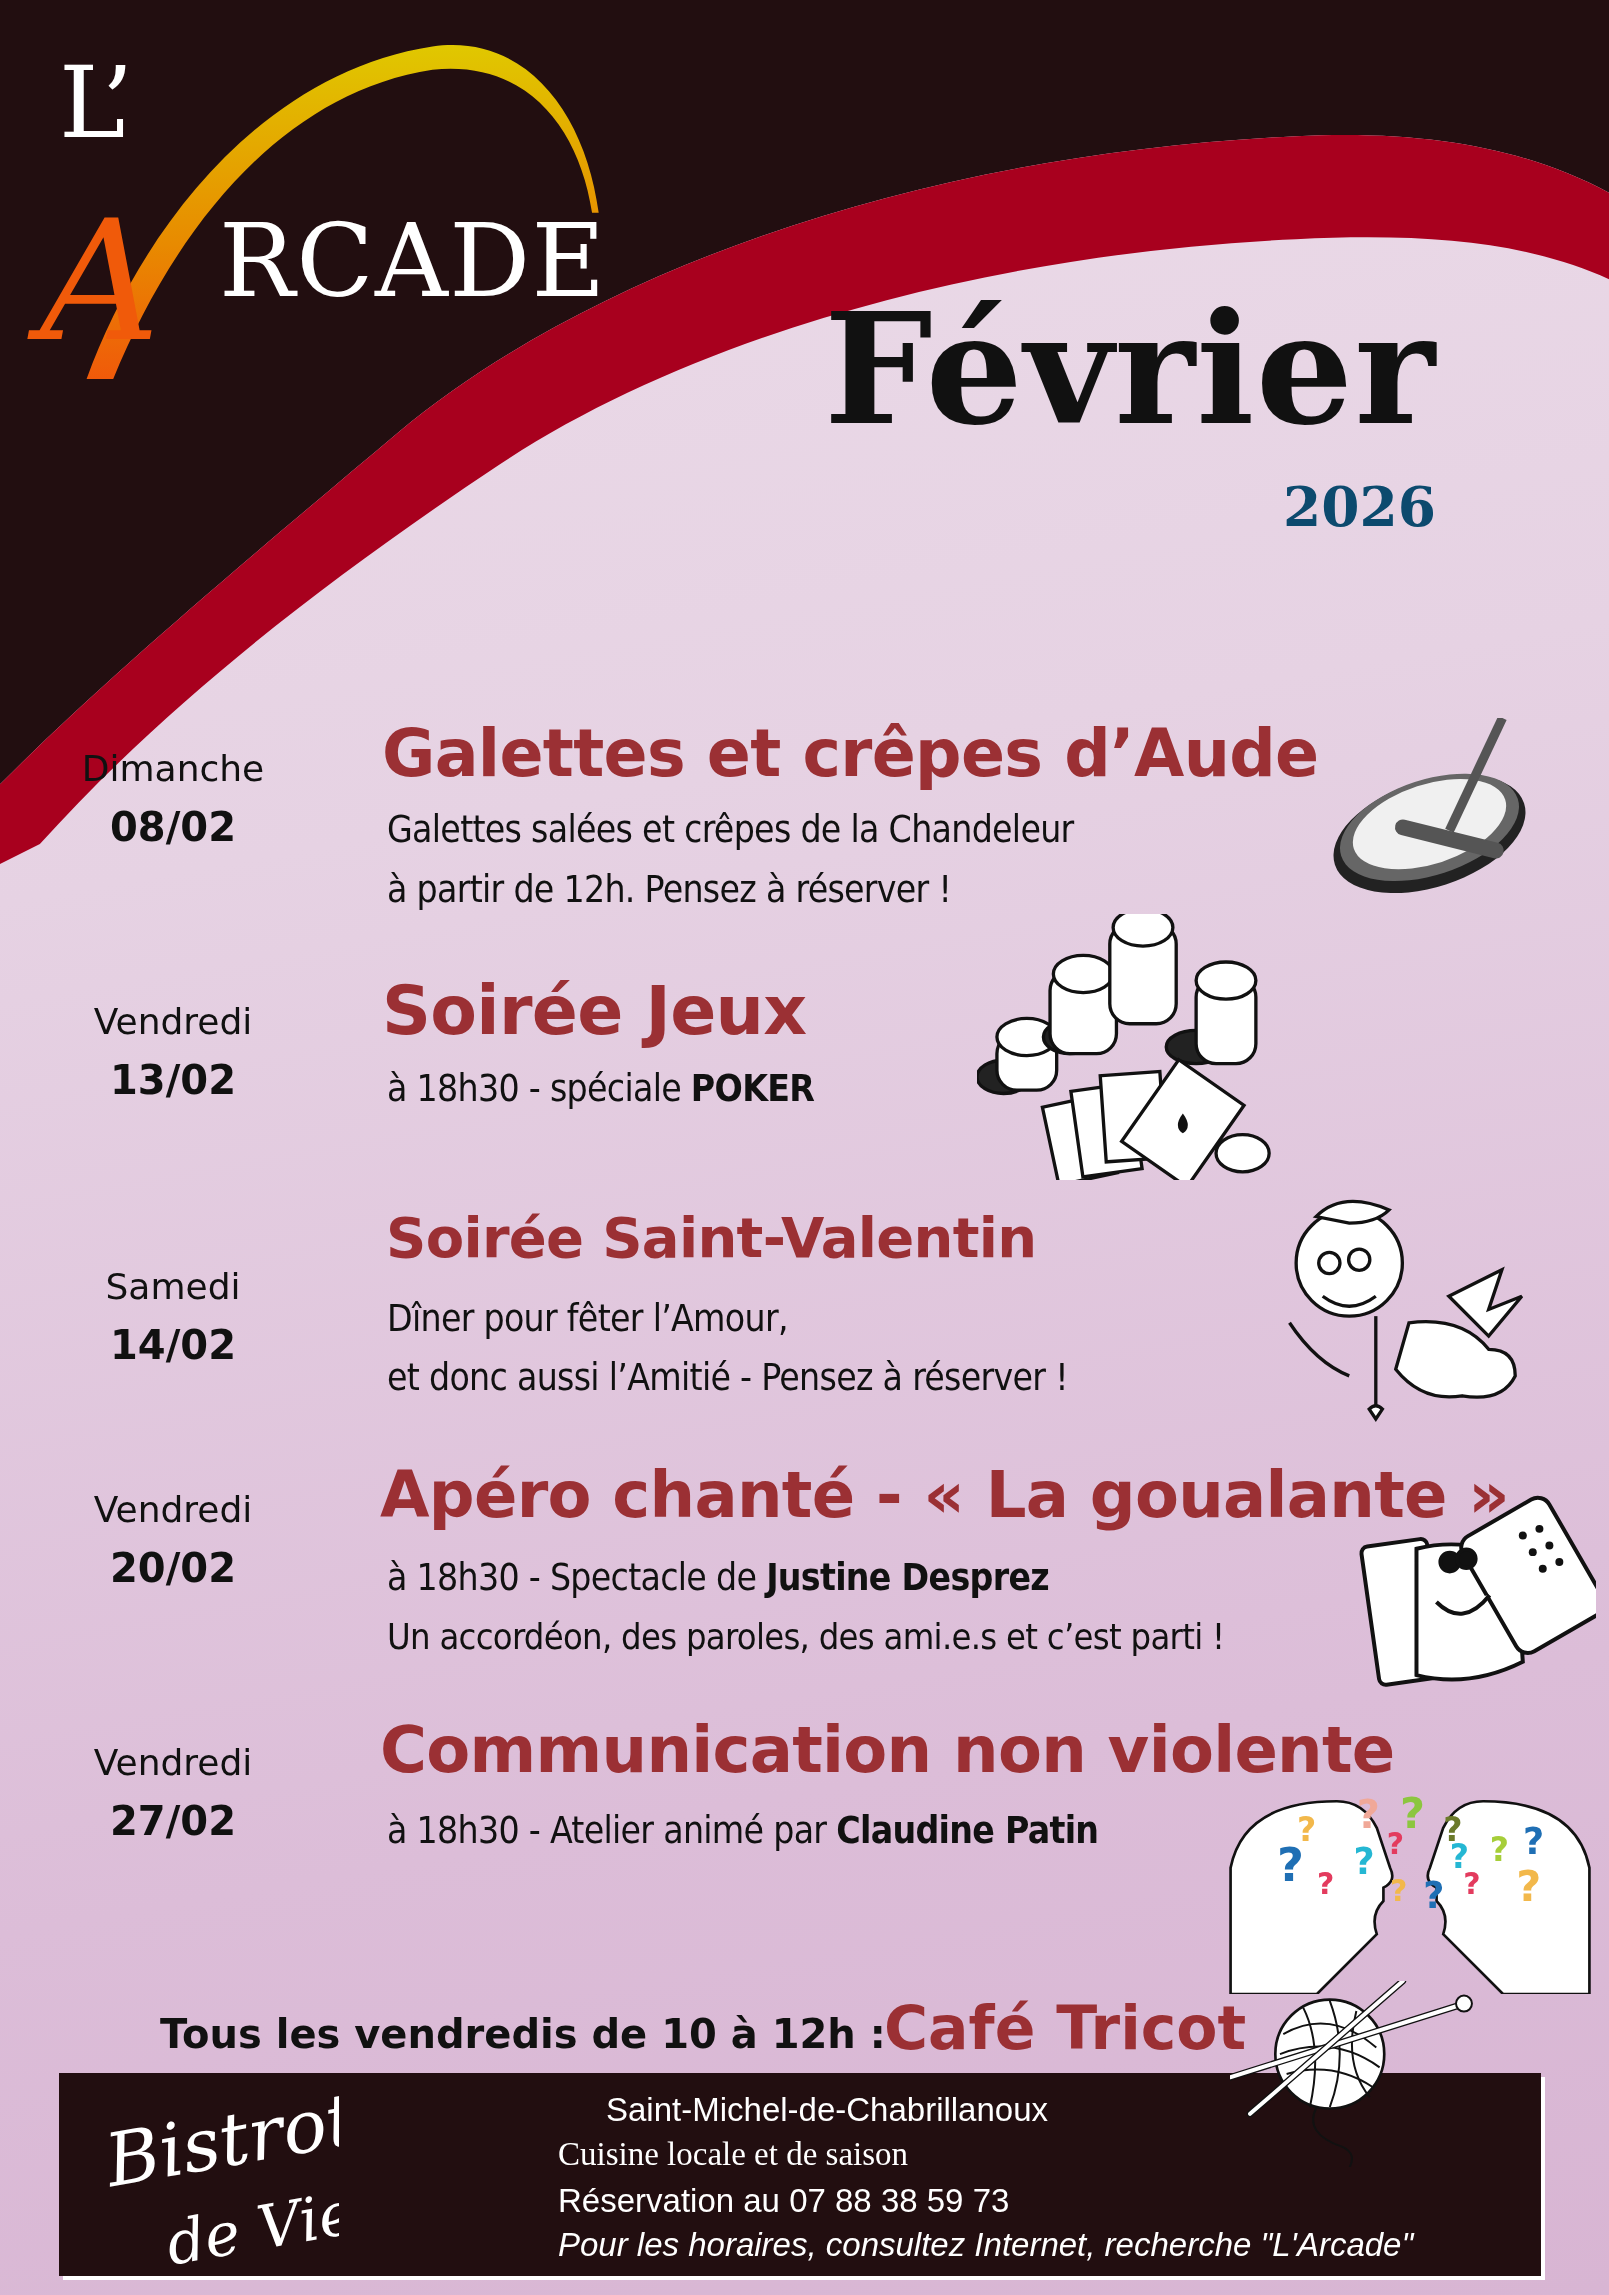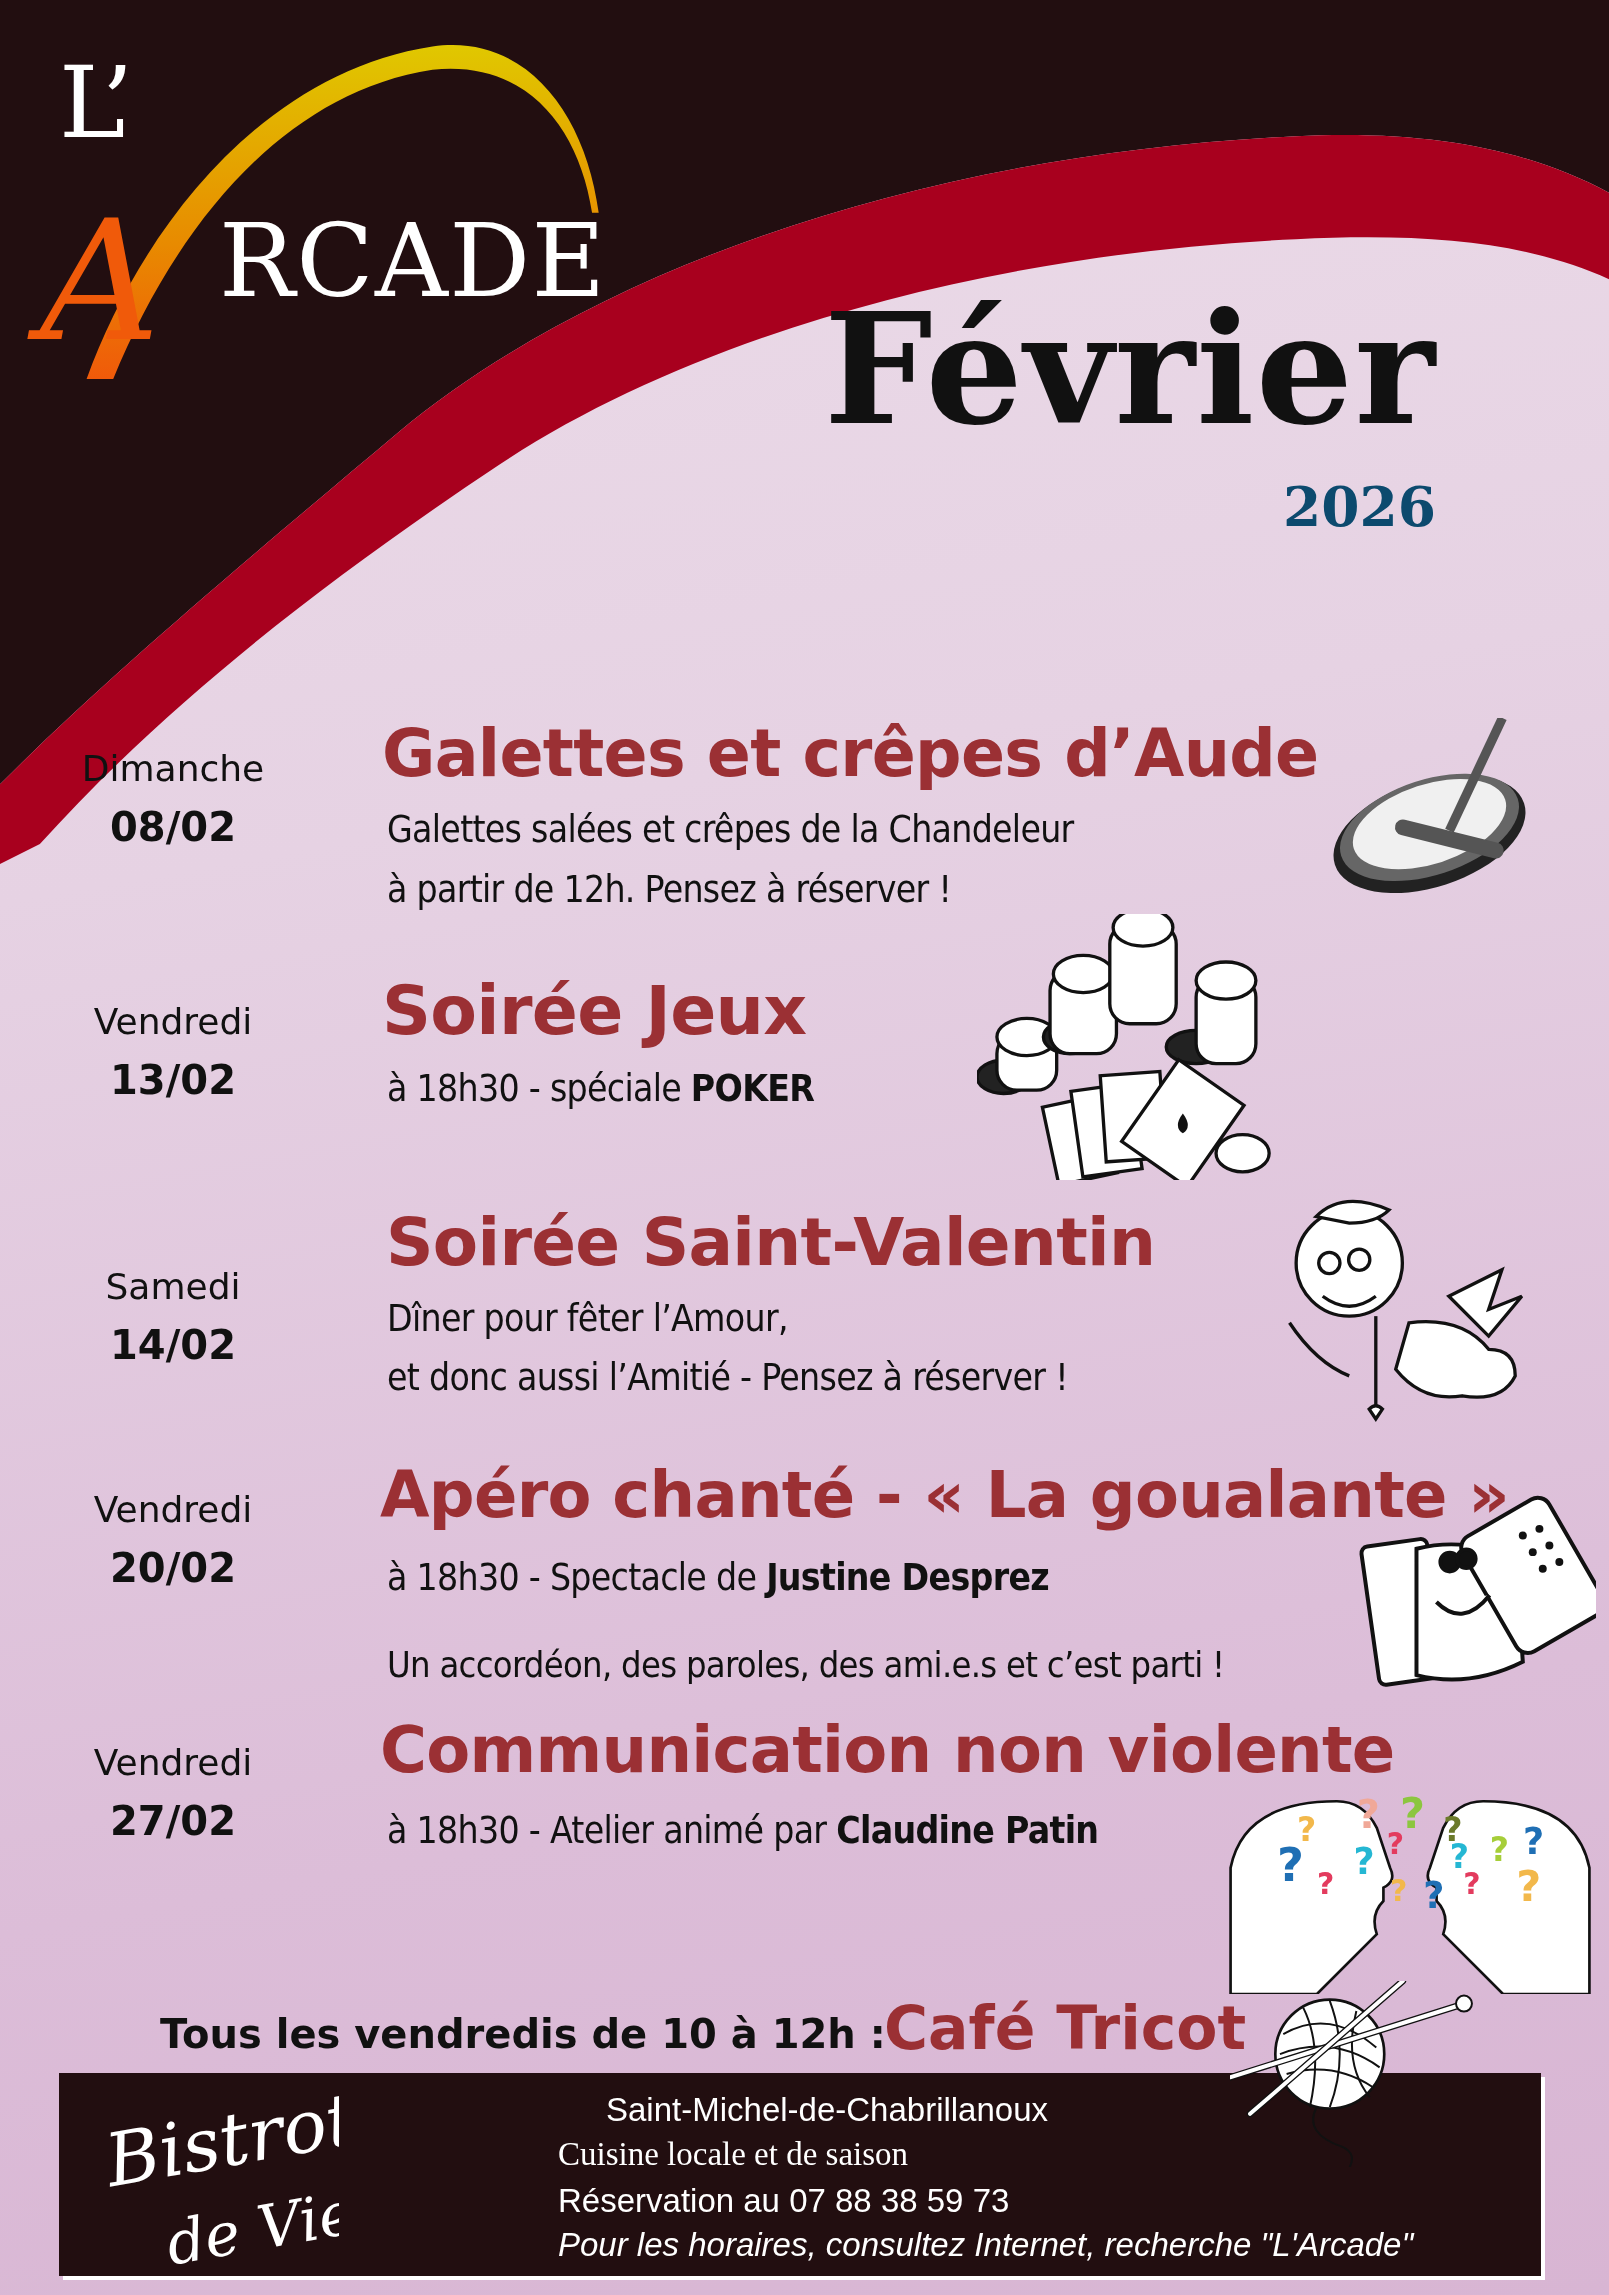--- a/index.html
+++ b/index.html
@@ -105,21 +105,21 @@
     <rect x="250" y="240" width="120" height="150" transform="rotate(35 310 315)"></rect>
     <ellipse cx="400" cy="360" rx="40" ry="28"></ellipse>
   </g>
   <path d="M310 300 q-15 20 0 30 q15 -10 0 -30" fill="#111"></path>
 </svg>
 
 <div class="day" style="left:0; top:1269px;">
   <div class="day-name">Samedi</div>
   <div class="day-date">14/02</div>
 </div>
-<div class="ev-title" style="left:386px; top:1210px; font-size:66px;">Soirée Saint-Valentin</div>
+<div class="ev-title" style="left:386px; top:1210px; font-size:56px;">Soirée Saint-Valentin</div>
 <div class="ev-line" style="left:387px; top:1300px;">Dîner pour fêter l’Amour,</div>
 <div class="ev-line" style="left:387px; top:1359px;">et donc aussi l’Amitié - Pensez à réserver !</div>
 <svg class="illus" style="left:1276px; top:1190px;" width="266" height="239" viewBox="0 0 400 360">
   <g stroke="#111" stroke-width="5" fill="#fff">
     <path d="M260 160 l80 -40 l-20 60 l50 -20 l-50 60 z"></path>
     <path d="M200 200 q80 -10 120 40 q40 0 40 40 q-20 40 -80 30 q-60 10 -100 -40 z"></path>
     <circle cx="110" cy="110" r="80"></circle>
     <path d="M60 40 q40 -40 110 -10 q-20 20 -60 20 z"></path>
     <circle cx="80" cy="110" r="16"></circle>
       <circle cx="125" cy="105" r="16"></circle>
@@ -131,21 +131,21 @@
 </svg>
 
 <div class="day" style="left:0; top:1492px;">
   <div class="day-name">Vendredi</div>
   <div class="day-date">20/02</div>
 </div>
 <div class="ev-title" style="left:380px; top:1463px; font-size:64px;text-align:right;">Apéro chanté - « La goualante »</div>
 <div class="ev-line" style="left:387px; top:1559px;">
   <span>à 18h30 - Spectacle de </span><b>Justine Desprez</b>
 </div>
-<div class="ev-line" style="left:387px; top:1619px; font-size:36px;margin-top:28px;">Un accordéon, des paroles, des ami.e.s et c’est parti !</div>
+<div class="ev-line" style="left:387px; top:1619px; font-size:36px;">Un accordéon, des paroles, des ami.e.s et c’est parti !</div>
 <svg class="illus" style="left:1330px; top:1489px;" width="266" height="206" viewBox="0 0 400 310">
   <g stroke="#111" stroke-width="6" fill="#fff">
     <rect x="60" y="80" width="100" height="210" rx="10" transform="rotate(-8 110 185)"></rect>
     <path d="M130 90 q80 -20 150 20 l10 150 q-80 40 -160 20 z"></path>
     <rect x="230" y="30" width="150" height="200" rx="20" transform="rotate(-30 305 130)"></rect>
     <circle cx="180" cy="110" r="14" fill="#111"></circle>
       <circle cx="205" cy="105" r="14" fill="#111"></circle>
     <path d="M160 170 q40 40 80 -10"></path>
   </g>
   <g fill="#111">

